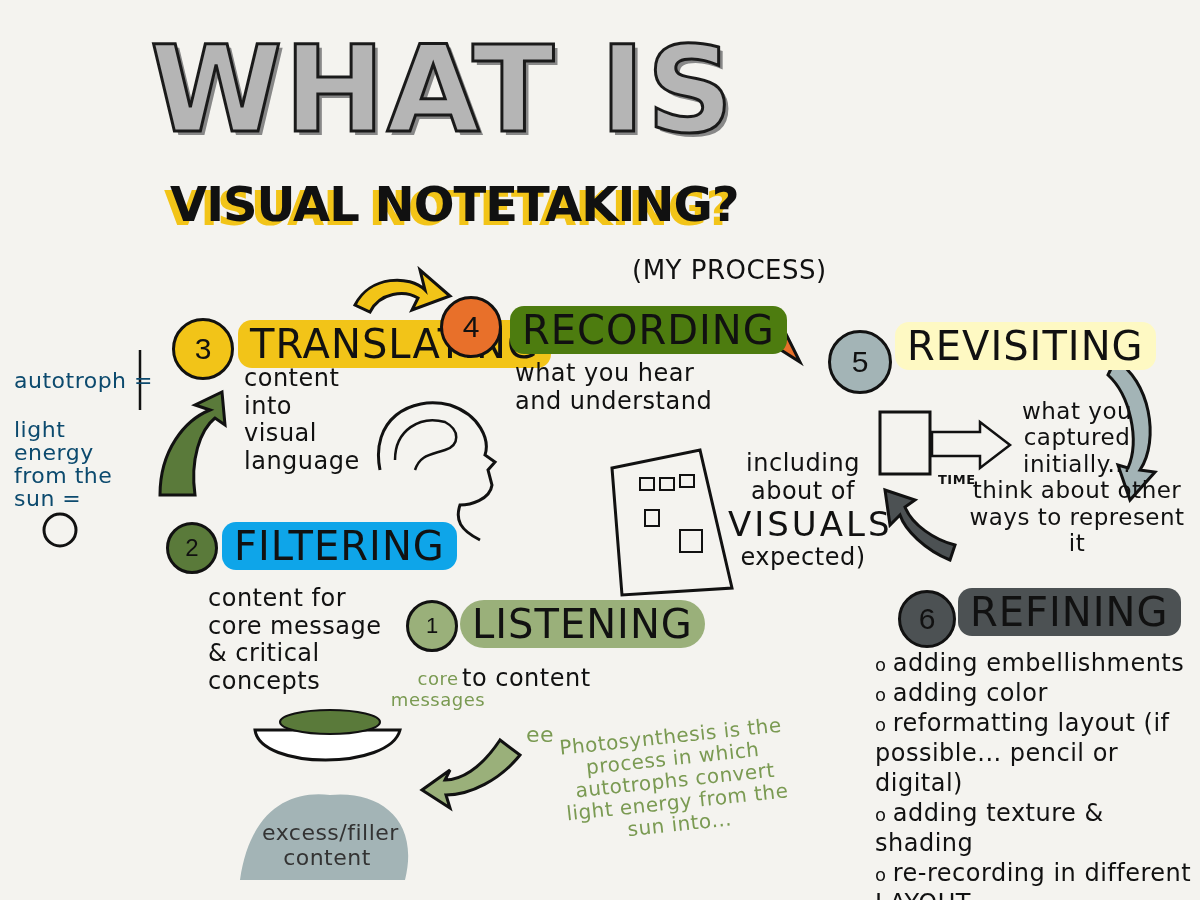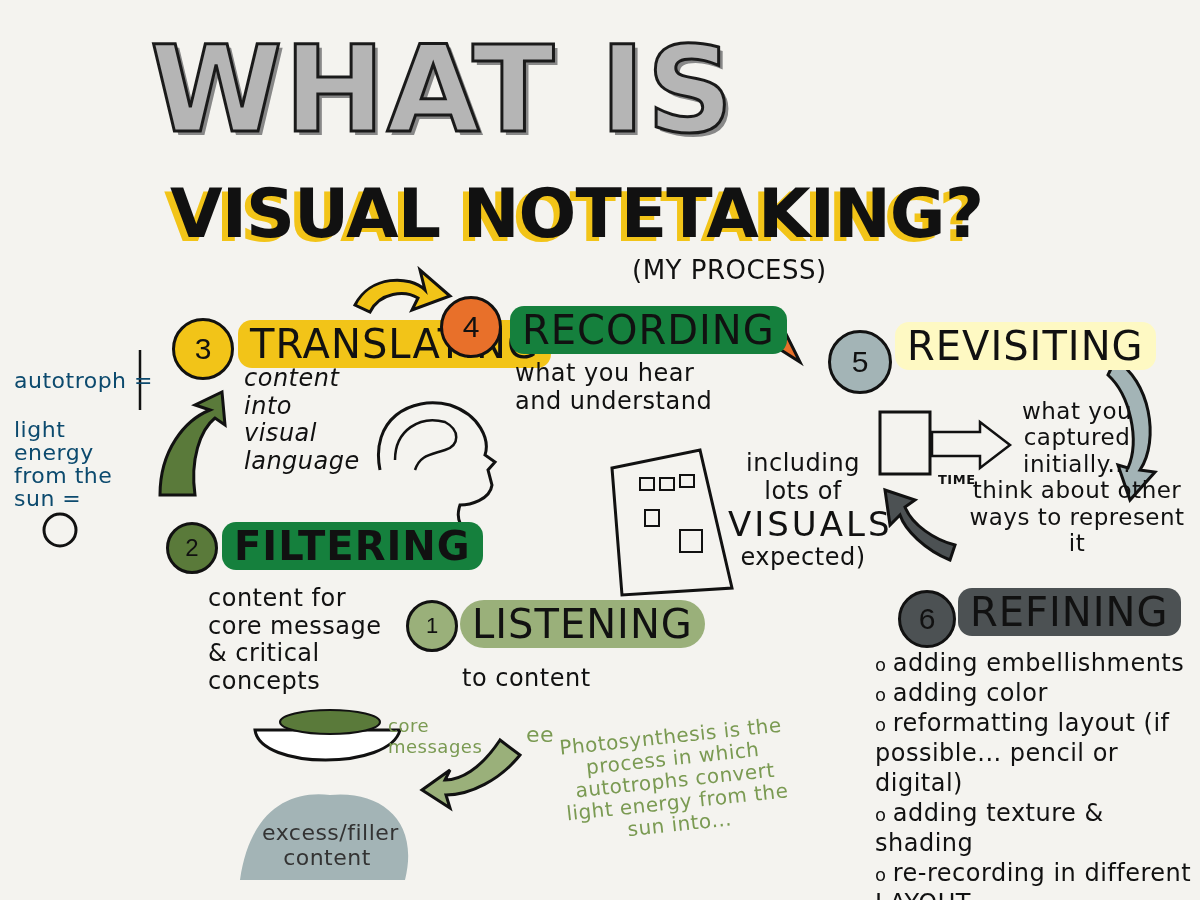--- a/index.html
+++ b/index.html
@@ -1,20 +1,20 @@
 <!DOCTYPE html>
 <html><head>
 <meta charset="utf-8">
 <style>
   html,body{margin:0;padding:0;}
   body{width:1200px;height:900px;background:#f4f3ef;position:relative;overflow:hidden;font-family:"Liberation Sans",sans-serif;color:#111;}
   .abs{position:absolute;}
   .hand{font-family:"DejaVu Sans",sans-serif;letter-spacing:0.5px;}
   .title-gray{font-family:"DejaVu Sans",sans-serif;font-weight:bold;font-size:120px;color:#b5b5b5;-webkit-text-stroke:3px #1a1a1a;letter-spacing:2px;text-shadow:4px 4px 0 #888;line-height:1;}
-  .title-black{font-family:"DejaVu Sans",sans-serif;font-weight:900;font-size:68px;color:#111;text-shadow:-6px 4px 0 #f2c418;line-height:1;letter-spacing:-1px;}
+  .title-black{font-family:"DejaVu Sans",sans-serif;font-weight:900;font-size:48px;color:#111;text-shadow:-6px 4px 0 #f2c418;line-height:1;letter-spacing:-1px;}
   .sub{font-size:26px;}
   .circle{border:3px solid #111;border-radius:50%;display:flex;align-items:center;justify-content:center;font-size:30px;}
   .label{font-size:40px;padding:2px 12px;border-radius:14px;letter-spacing:1px;line-height:1.1;}
   .note{font-size:24px;line-height:1.15;}
   .ytext{color:#0c4a6e;}
   .gtext{color:#7a9a52;}
   ul.refine{list-style:none;margin:0;padding:0;font-size:24px;line-height:1.25;}
   ul.refine li::before{content:"o ";font-size:18px;}
 </style>
 </head>
@@ -59,70 +59,70 @@
 
   <circle cx="60" cy="530" r="16" fill="none" stroke="#111" stroke-width="3"></circle>
 
   <path d="M140 410 L 140 350" stroke="#111" stroke-width="2.5" fill="none"></path>
 </svg>
 
 <div class="abs circle" style="left:172px;top:318px;width:56px;height:56px;background:#f2c418;">
     <span>3</span>
   </div>
 <div class="abs hand label" style="left:238px;top:320px;background:#f2c418;">TRANSLATING</div>
-<div class="abs hand note" style="left:244px;top:365px;width:120px;font-style:italic;">content into visual language</div>
+<div class="abs hand note" style="left:244px;top:365px;width:120px;">content into visual language</div>
 
 <div class="abs circle" style="left:440px;top:296px;width:56px;height:56px;background:#e8702a;">
     <span>4</span>
   </div>
-<div class="abs hand label" style="left:510px;top:306px;background:#15803d;text-align:right;">RECORDING</div>
+<div class="abs hand label" style="left:510px;top:306px;background:#4d7c0f;text-align:right;">RECORDING</div>
 <div class="abs hand note" style="left:515px;top:360px;width:210px;">what you hear and understand</div>
 
 <div class="abs circle" style="left:828px;top:330px;width:58px;height:58px;background:#a3b4b6;">
     <span>5</span>
   </div>
 <div class="abs hand label" style="left:895px;top:322px;background:#fef9c3;">REVISITING</div>
 <div class="abs hand" style="left:938px;top:436px;font-size:13px;font-weight:bold;margin-top:36px;">TIME</div>
 <div class="abs hand note" style="left:962px;top:398px;width:230px;text-align:center;font-size:23px;">
   <div>what you</div>
   <div>captured</div>
   <div>initially...</div>
   <div>think about other</div>
   <div>ways to represent it</div>
 </div>
 
 <div class="abs circle" style="left:166px;top:522px;width:46px;height:46px;background:#5a7a3a;font-size:24px;">
     <span>2</span>
   </div>
-<div class="abs hand label" style="left:222px;top:522px;background:#15803d;font-weight:bold;">FILTERING</div>
+<div class="abs hand label" style="left:222px;top:522px;background:#0ea5e9;">FILTERING</div>
 <div class="abs hand note" style="left:208px;top:585px;width:190px;">content for core message &amp; critical concepts</div>
 
 <div class="abs circle" style="left:406px;top:600px;width:46px;height:46px;background:#9ab07a;font-size:22px;">
     <span>1</span>
   </div>
 <div class="abs hand label" style="left:460px;top:600px;background:#9ab07a;border-radius:24px;">LISTENING</div>
 <div class="abs hand note" style="left:462px;top:665px;">to content</div>
 
 <div class="abs hand note" style="left:728px;top:430px;width:150px;text-align:center;margin-top:20px;">
   <div>including</div>
-  <div>lots of</div>
+  <div>about of</div>
   <div style="font-size:34px;letter-spacing:3px;">VISUALS</div>
   <div>expected)</div>
 </div>
 
 <div class="abs circle" style="left:898px;top:590px;width:52px;height:52px;background:#4c5153;">
     <span>6</span>
   </div>
 <div class="abs hand label" style="left:958px;top:588px;background:#4c5153;">REFINING</div>
 <ul class="abs hand refine" style="left:875px;top:648px;width:320px;">
   <li>adding embellishments</li>
   <li>adding color</li>
   <li>reformatting layout (if possible... pencil or digital)</li>
   <li>adding texture &amp; shading</li>
   <li>re-recording in different LAYOUT</li>
 </ul>
 
 <div class="abs hand ytext" style="left:14px;top:368px;font-size:22px;">autotroph =</div>
 <div class="abs hand ytext" style="left:14px;top:418px;font-size:22px;width:120px;line-height:1.05;">light energy from the sun =</div>
-<div class="abs hand gtext" style="left:388px;top:715px;font-size:18px;width:100px;">core messages</div>
+<div class="abs hand gtext" style="left:388px;top:668px;font-size:18px;width:100px;text-align:center;">core messages</div>
 <div class="abs hand" style="left:262px;top:820px;font-size:22px;width:130px;text-align:center;color:#333;">excess/filler content</div>
 <div class="abs hand gtext" style="left:526px;top:722px;font-size:22px;">ee</div>
 <div class="abs hand gtext" style="left:560px;top:725px;font-size:20px;width:230px;transform:rotate(-6deg);text-align:center;line-height:1.1;">Photosynthesis is the process in which autotrophs convert light energy from the sun into...</div>
 
 </body></html>

